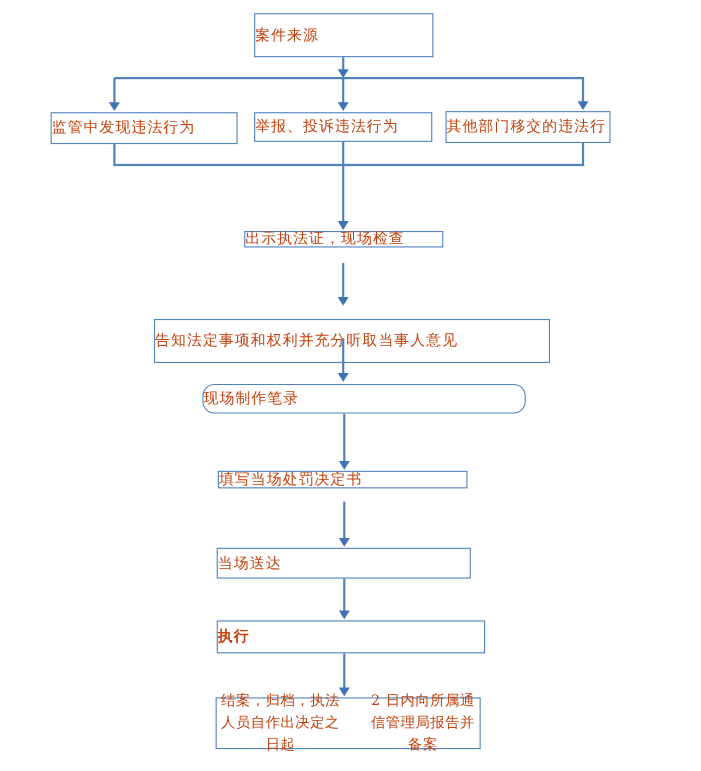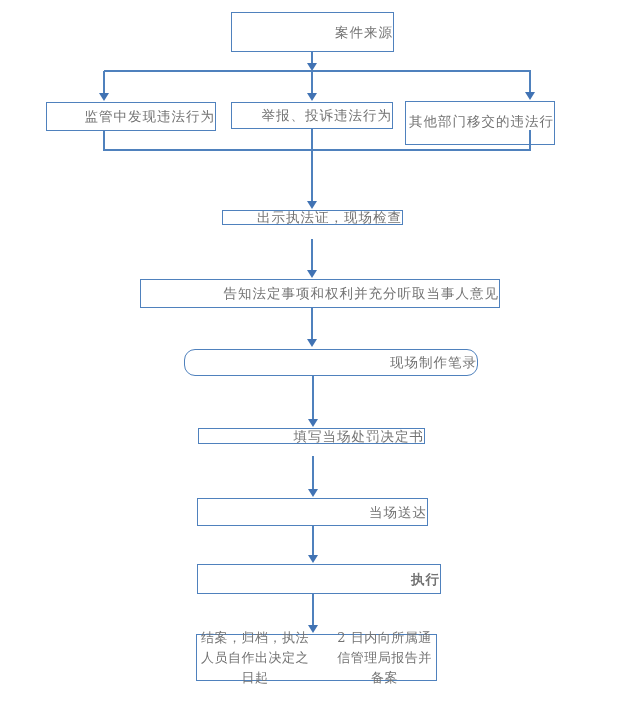--- a/index.html
+++ b/index.html
@@ -9,24 +9,24 @@
     height: 701px;
     background: #ffffff;
     font-family: "DejaVu Serif", "Liberation Serif", serif;
     overflow: hidden;
   }
   .node {
     position: absolute;
     box-sizing: border-box;
     border: 1.5px solid var(--line-color, #4f81bd);
     background: #ffffff;
-    color: #737373;
+    color: #c2410c;
     display: flex;
     align-items: center;
-    justify-content: flex-end;
+    justify-content: flex-start;
     text-align: center;
     font-size: 13.5px;
     letter-spacing: 1px;
     line-height: 1.2;
   }
   .node.multiline { flex-direction: row; font-size: 13px; line-height: 20px; letter-spacing: 0.5px; gap: 20px; }
   .hline, .vline { position: absolute; background: var(--line-color, #4f81bd); }
   .hline { height: 2px; }
   .vline { width: 2px; }
   .arrowhead-down {
@@ -61,41 +61,41 @@
   <div class="arrowhead-down" style="left:525px; top:92px;"></div>
 
   <div class="node" style="left:231px; top:102px; width:162px; height:27px;">
     <span>举报、投诉违法行为</span>
   </div>
 
   <div class="node" style="left:46px; top:102px; width:170px; height:29px;">
     <span>监管中发现违法行为</span>
   </div>
 
-  <div class="node" style="left:405px; top:101px; width:150px; height:44px;font-family:Liberation Mono, monospace;">
+  <div class="node" style="left:405px; top:101px; width:150px; height:29px;">
     <span>其他部门移交的违法行</span>
   </div>
 
   <div class="vline" style="left:103px; top:131px; height:20px;"></div>
   <div class="vline" style="left:311px; top:129px; height:22px;"></div>
   <div class="vline" style="left:529px; top:130px; height:21px;"></div>
 
   <div class="hline" style="left:104px; top:149px; width:427px;"></div>
 
   <div class="vline" style="left:311px; top:151px; height:51px;"></div>
   <div class="arrowhead-down" style="left:307px; top:201px;"></div>
 
   <div class="node" style="left:222px; top:210px; width:181px; height:15px;">
     <span>出示执法证，现场检查</span>
   </div>
 
   <div class="vline" style="left:311px; top:239px; height:32px;"></div>
   <div class="arrowhead-down" style="left:307px; top:270px;"></div>
 
-  <div class="node" style="left:140px; top:279px; width:360px; height:29px;">
+  <div class="node" style="left:140px; top:290px; width:360px; height:40px;">
     <span>告知法定事项和权利并充分听取当事人意见</span>
   </div>
 
   <div class="vline" style="left:311px; top:308px; height:32px;"></div>
   <div class="arrowhead-down" style="left:307px; top:339px;"></div>
 
   <div class="node" style="left:184px; top:349px; width:294px; height:27px;border-radius:11px;">
     <span>现场制作笔录</span>
   </div>
 

